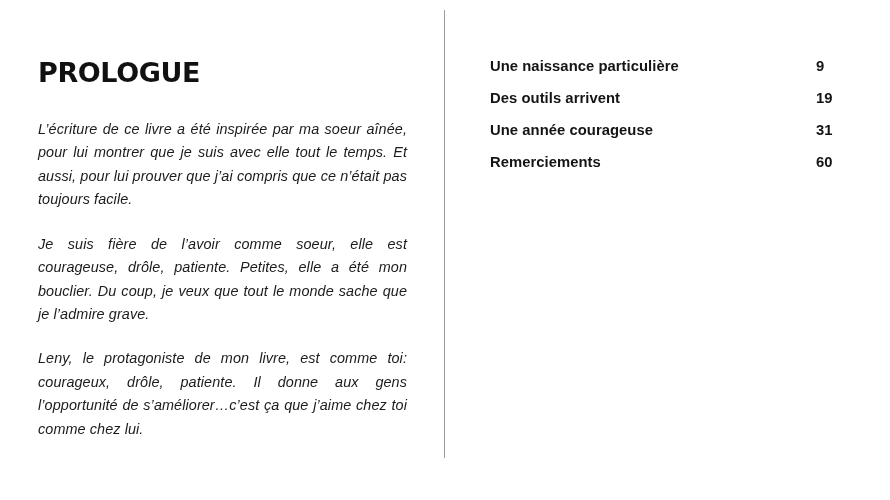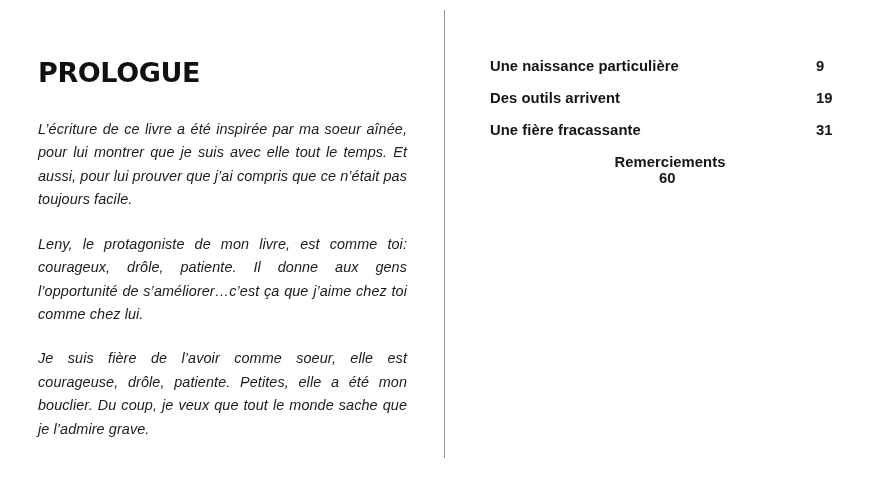--- a/index.html
+++ b/index.html
@@ -66,27 +66,26 @@
   .body-text p:last-child {
     margin-bottom: 0;
   }
   .toc-list {
     margin: 0;
     padding: 0;
     list-style: none;
   }
   .toc-row {
     display: flex;
-    align-items: center;
+    align-items: flex-end;
     justify-content: space-between;
     margin-bottom: 16px;
   }
   .toc-row:last-child {
     margin-bottom: 16px;
-    flex-direction: column;
   }
   .toc-label {
     font-size: 14.8px;
     font-weight: bold;
     color: #141414;
     letter-spacing: 0.05px;
   }
   .toc-page {
     font-size: 14.8px;
     font-weight: bold;
@@ -98,39 +97,39 @@
 </style>
 </head>
 <body>
 
 <div class="spread">
 
   <div class="page page-left">
     <h1 class="page-title">PROLOGUE</h1>
     <div class="body-text">
       <p>L’écriture de ce livre a été inspirée par ma soeur aînée, pour lui montrer que je suis avec elle tout le temps. Et aussi, pour lui prouver que j’ai compris que ce n’était pas toujours facile.</p>
+      <p>Je suis fière de l’avoir comme soeur, elle est courageuse, drôle, patiente. Petites, elle a été mon bouclier. Du coup, je veux que tout le monde sache que je l’admire grave.</p>
       <p>Leny, le protagoniste de mon livre, est comme toi: courageux, drôle, patiente. Il donne aux gens l’opportunité de s’améliorer…c’est ça que j’aime chez toi comme chez lui.</p>
-      <p>Je suis fière de l’avoir comme soeur, elle est courageuse, drôle, patiente. Petites, elle a été mon bouclier. Du coup, je veux que tout le monde sache que je l’admire grave.</p>
     </div>
   </div>
 
   <div class="gutter"></div>
 
   <div class="page page-right">
     <ul class="toc-list">
       <li class="toc-row">
         <span class="toc-label">Une naissance particulière</span>
         <span class="toc-page">9</span>
       </li>
       <li class="toc-row">
         <span class="toc-label">Des outils arrivent</span>
         <span class="toc-page">19</span>
       </li>
       <li class="toc-row">
-        <span class="toc-label">Une fière fracassante</span>
+        <span class="toc-label">Une année courageuse</span>
         <span class="toc-page">31</span>
       </li>
       <li class="toc-row">
         <span class="toc-label">Remerciements</span>
         <span class="toc-page">60</span>
       </li>
     </ul>
   </div>
 
 </div>

